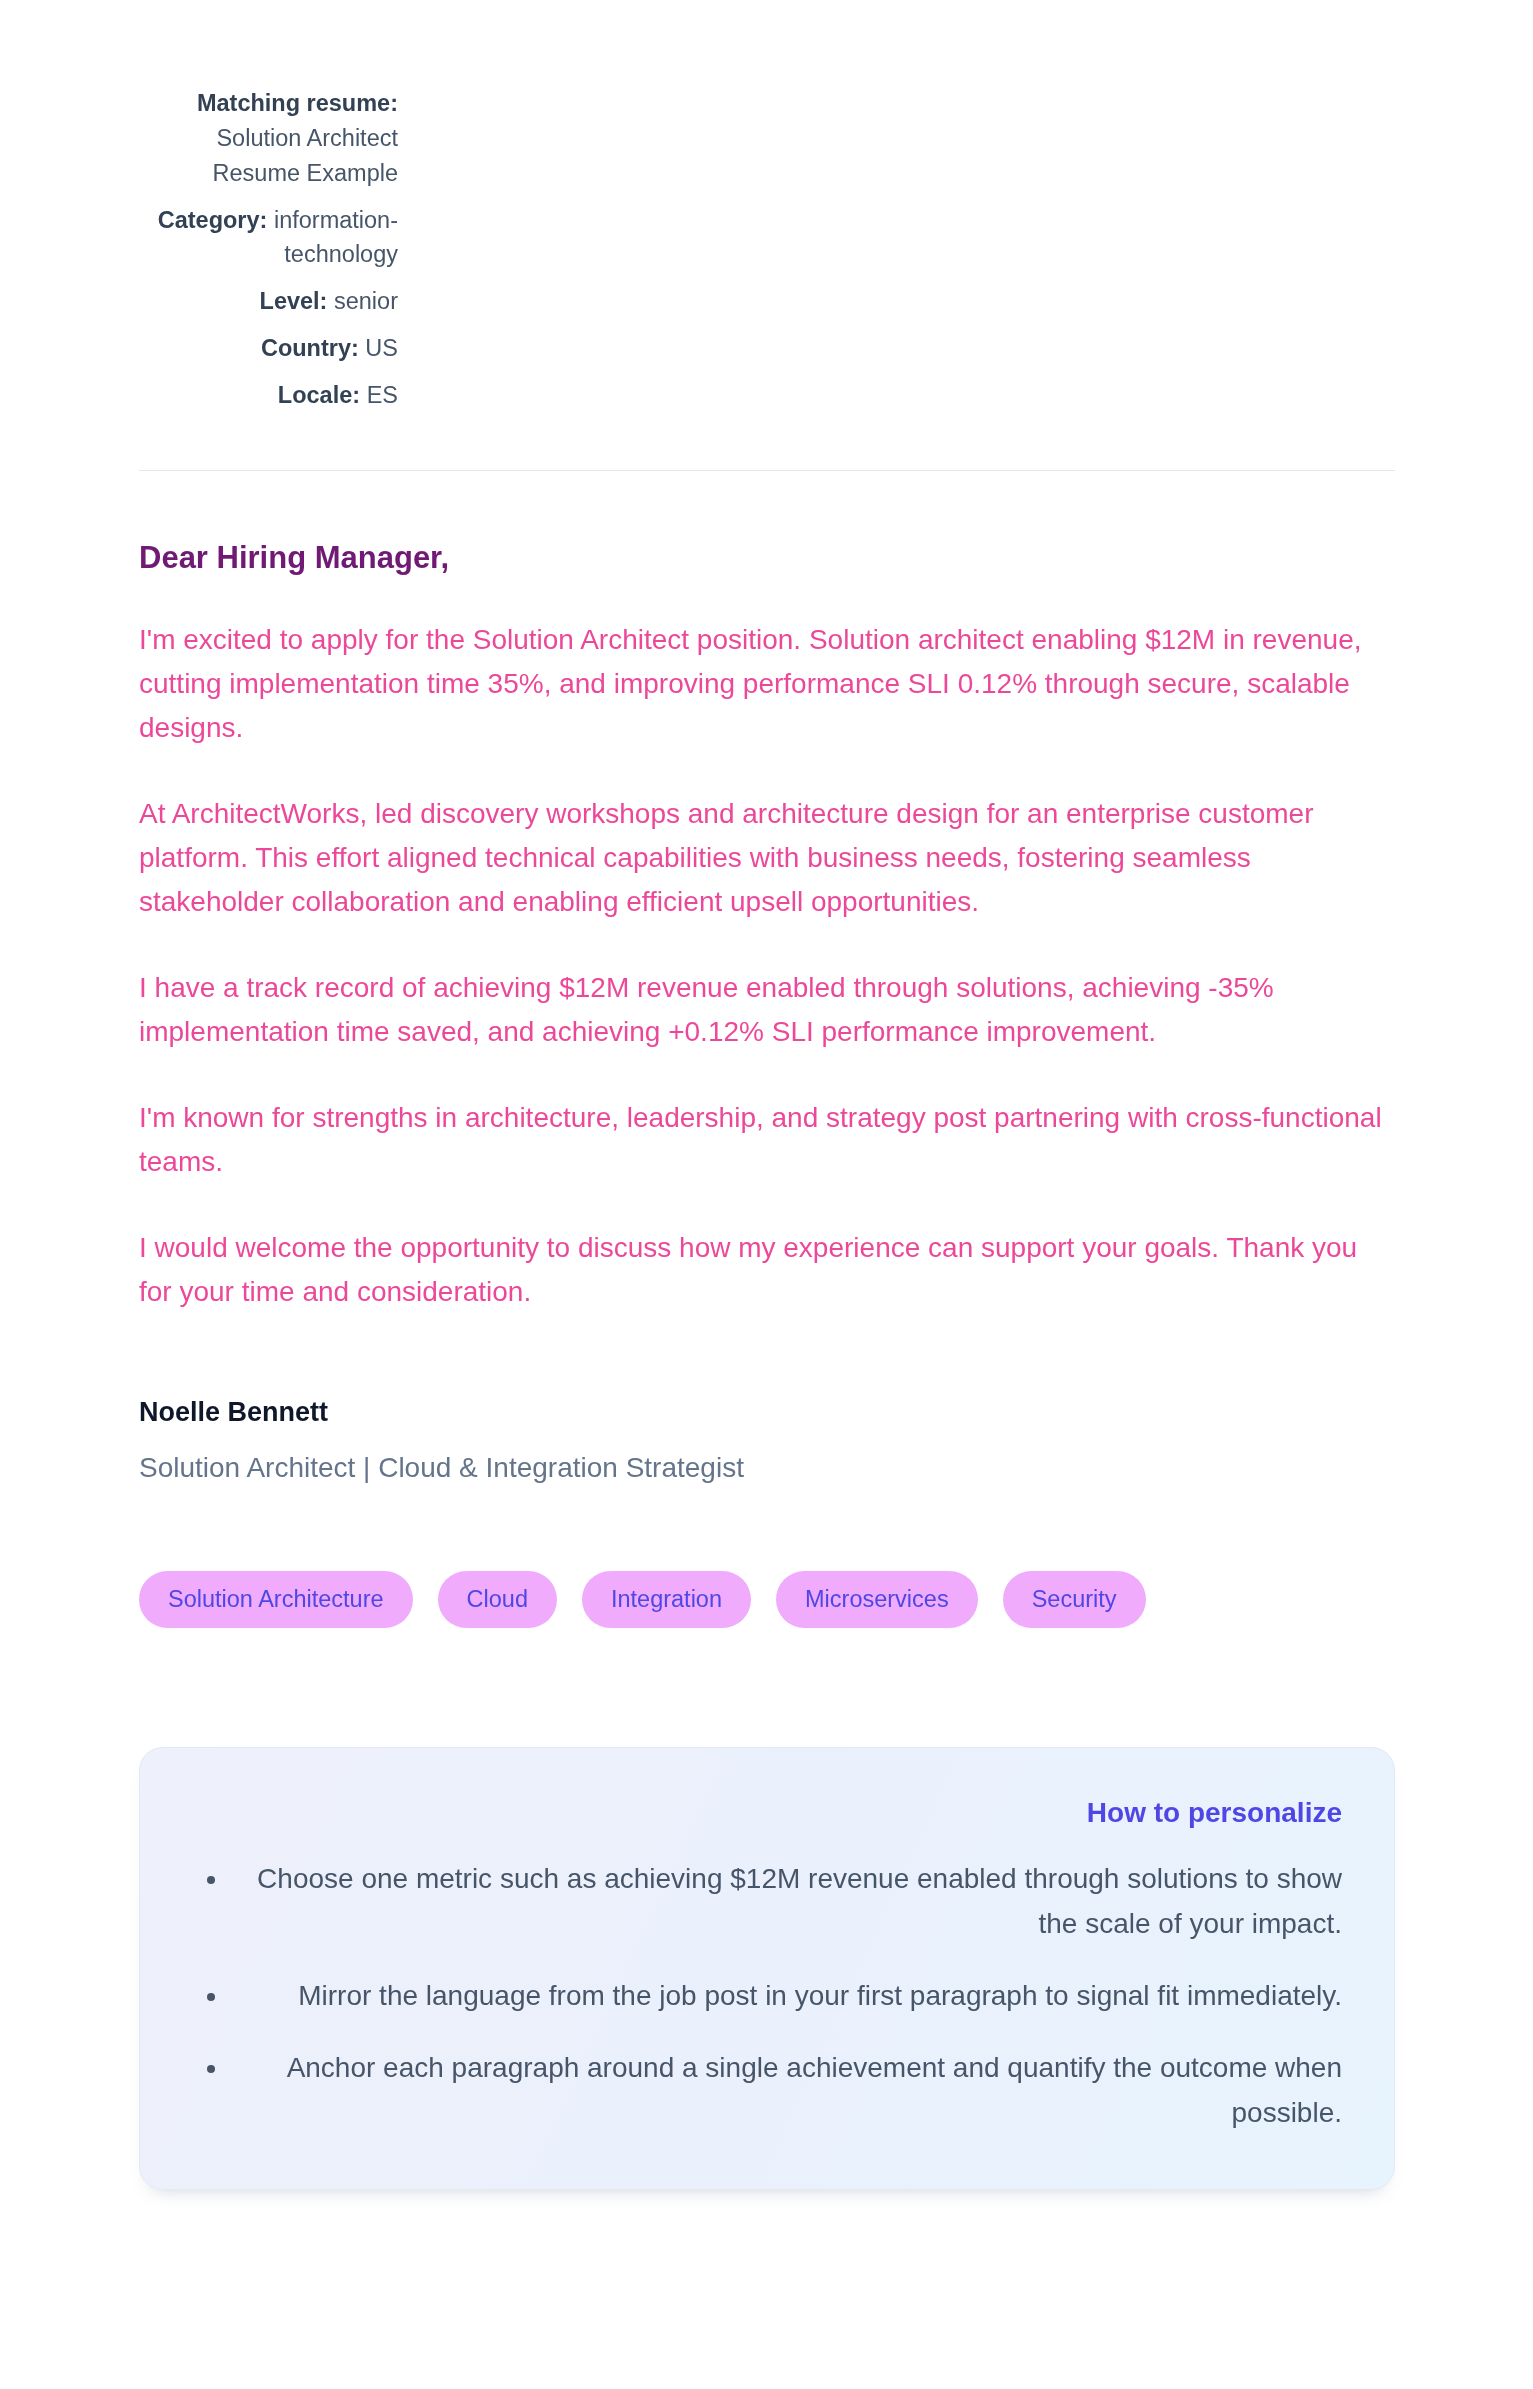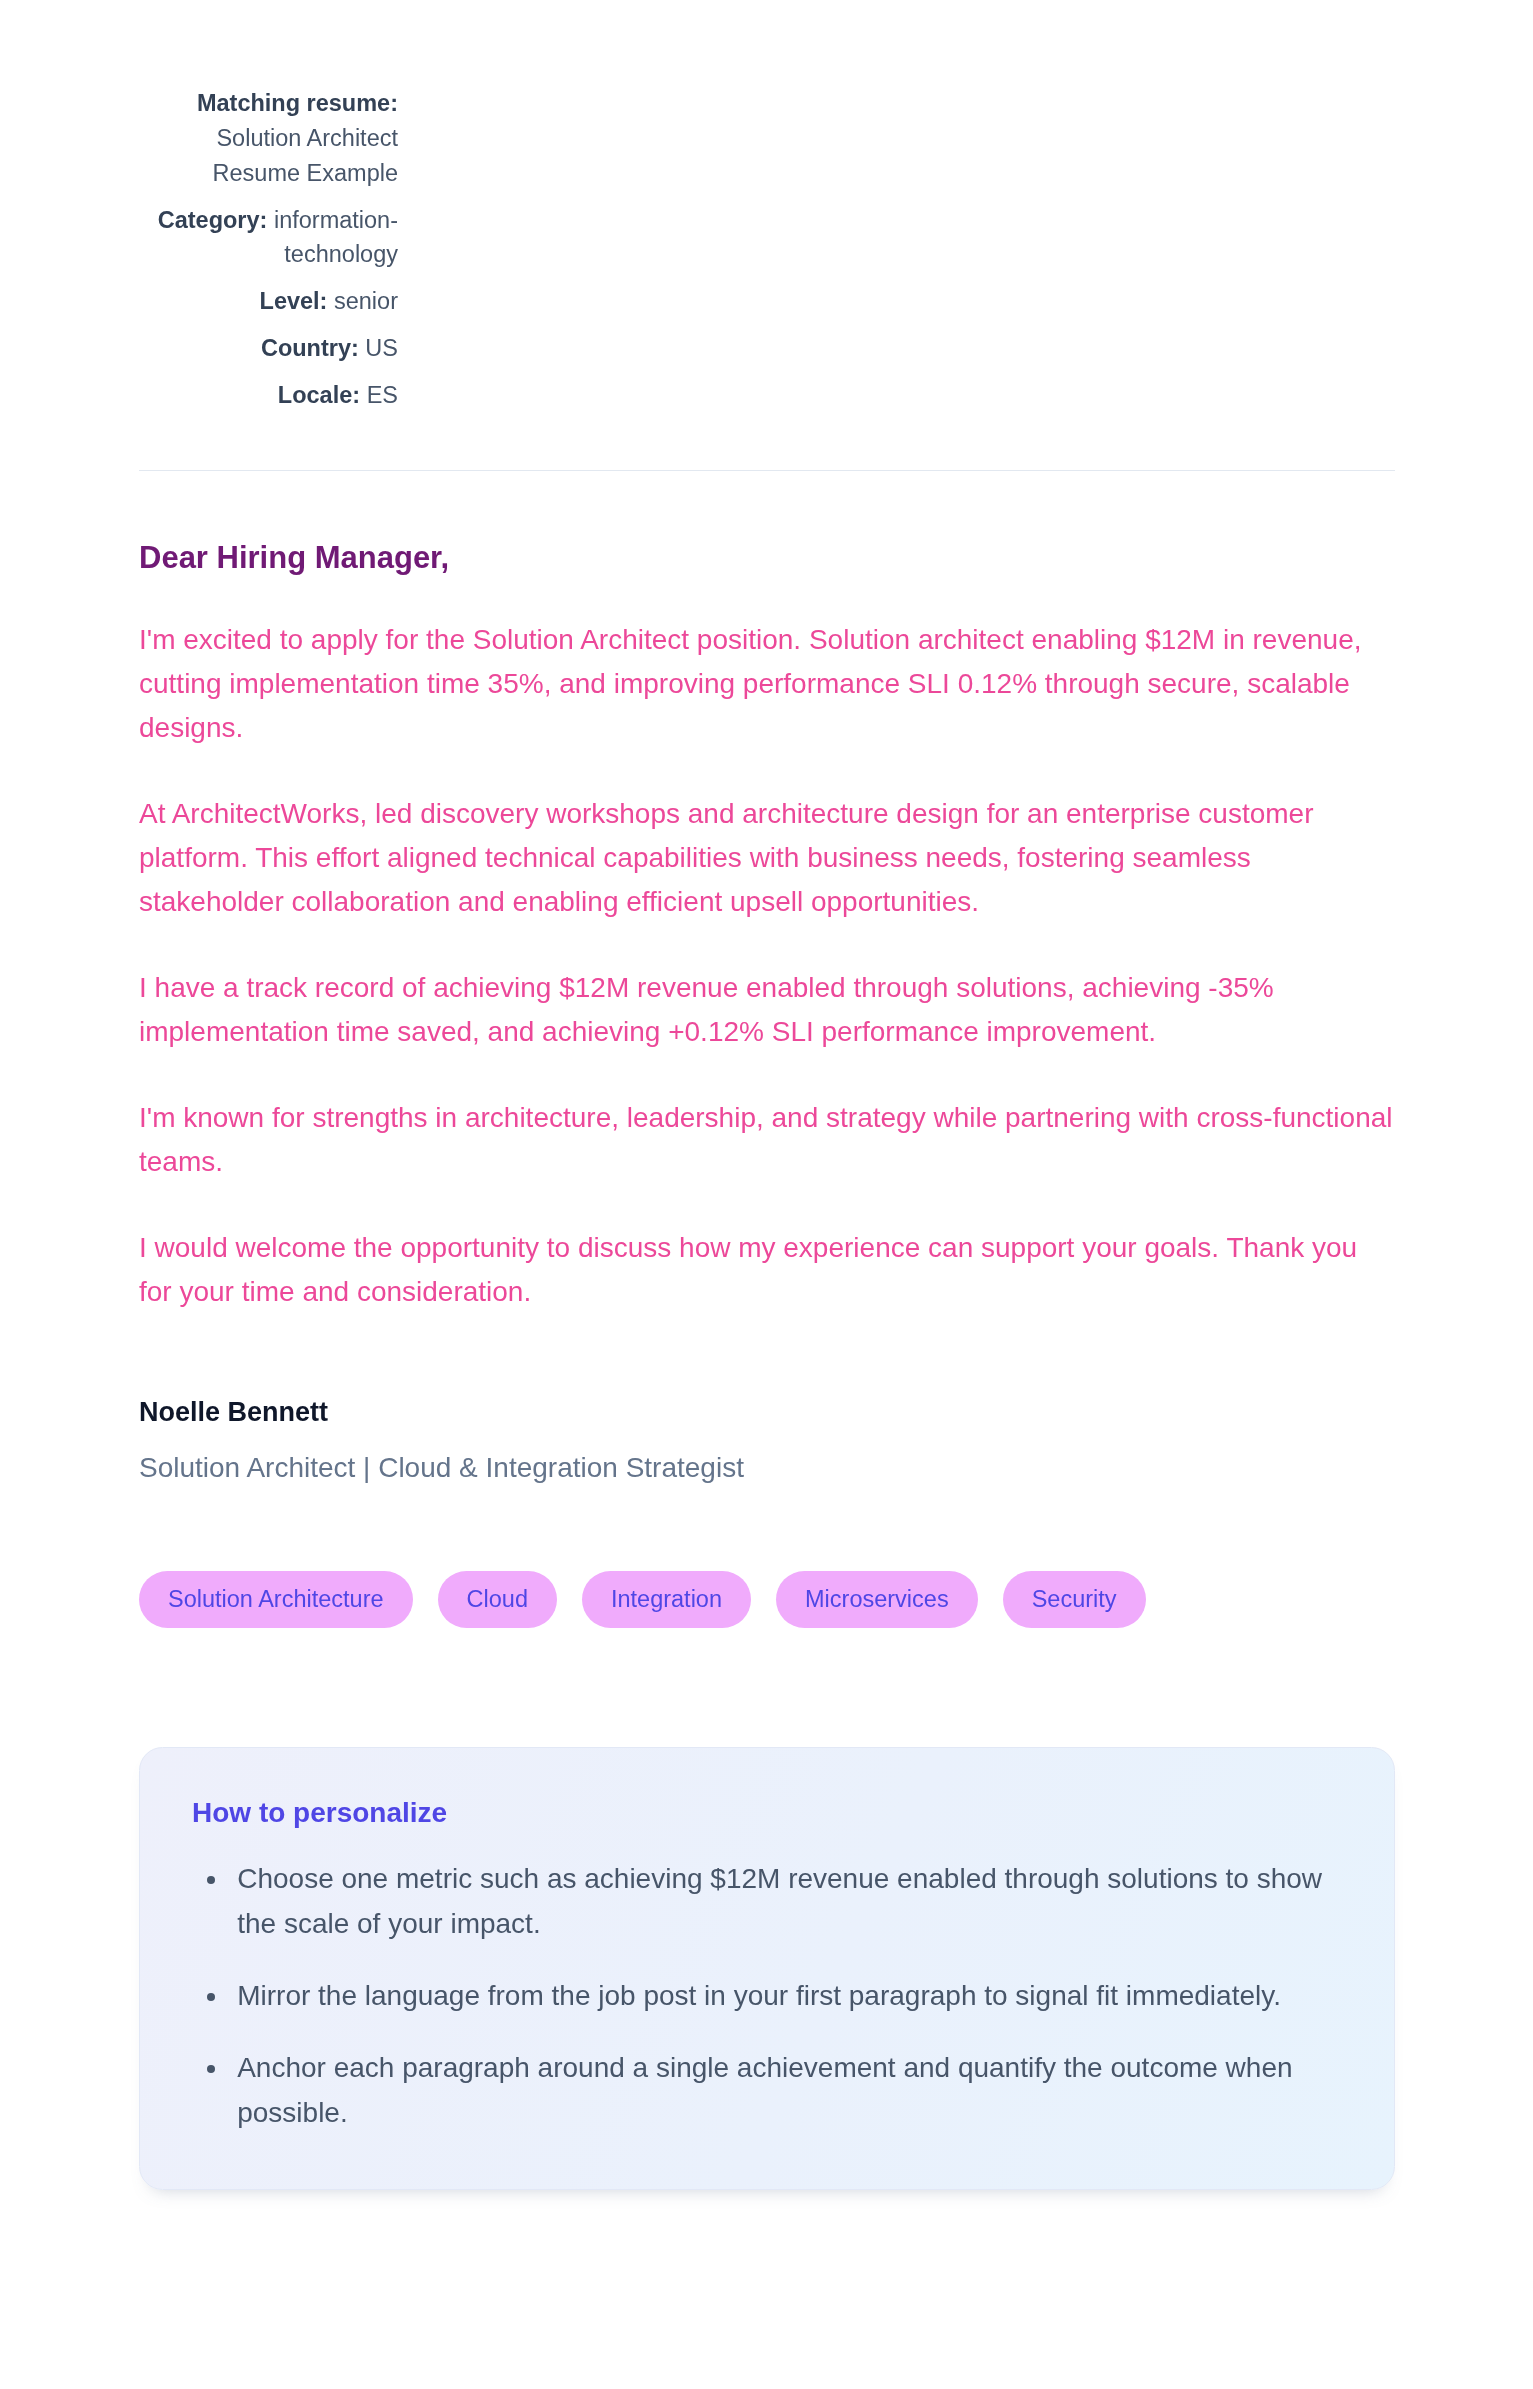--- a/index.html
+++ b/index.html
@@ -102,20 +102,21 @@
   }
 
   
   .personalize {
     margin-top: 119px;
     background: linear-gradient(115deg, #eef0fb 0%, #eaf1fc 55%, #e7f3fd 100%);
     border: 0.9px solid #e2e8f6;
     border-radius: 23.5px;
     padding: 49px 52px 54px 52px;
     box-shadow: 0 10.8px 18px -12.6px rgba(100,116,139,0.35);
+    text-align: right;
   }
   .personalize-heading {
     margin: 0;
     font-size: 28px;
     font-weight: 700;
     color: #4f46e5;
   }
   .personalize-list {
     margin: 14.4px 0 0 0;
     padding-left: 38px;
@@ -143,21 +144,21 @@
     </div>
   </div>
 
   <hr class="divider">
 
   <p class="greeting">Dear Hiring Manager,</p>
 
   <p class="para">I'm excited to apply for the Solution Architect position. Solution architect enabling $12M in revenue, cutting implementation time 35%, and improving performance SLI 0.12% through secure, scalable designs.</p>
   <p class="para">At ArchitectWorks, led discovery workshops and architecture design for an enterprise customer platform. This effort aligned technical capabilities with business needs, fostering seamless stakeholder collaboration and enabling efficient upsell opportunities.</p>
   <p class="para">I have a track record of achieving $12M revenue enabled through solutions, achieving -35% implementation time saved, and achieving +0.12% SLI performance improvement.</p>
-  <p class="para">I'm known for strengths in architecture, leadership, and strategy while partnering with cross-functional teams.</p>
+  <p class="para">I'm known for strengths in architecture, leadership, and strategy post partnering with cross-functional teams.</p>
   <p class="para">I would welcome the opportunity to discuss how my experience can support your goals. Thank you for your time and consideration.</p>
 
   <p class="sig-name">Noelle Bennett</p>
   <p class="sig-title">Solution Architect | Cloud &amp; Integration Strategist</p>
 
   <div class="tags">
     <span class="tag">Solution Architecture</span>
     <span class="tag">Cloud</span>
     <span class="tag">Integration</span>
     <span class="tag">Microservices</span>

